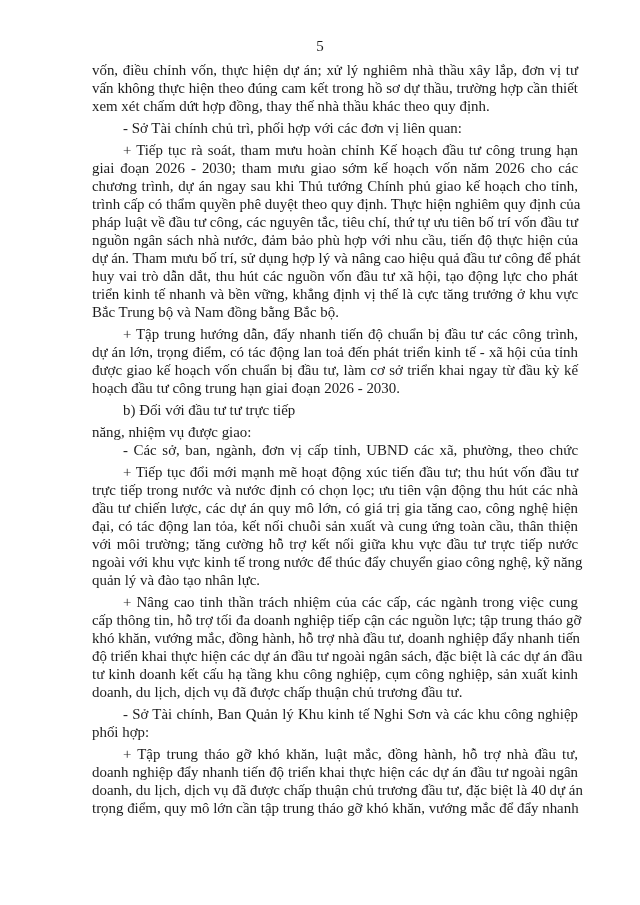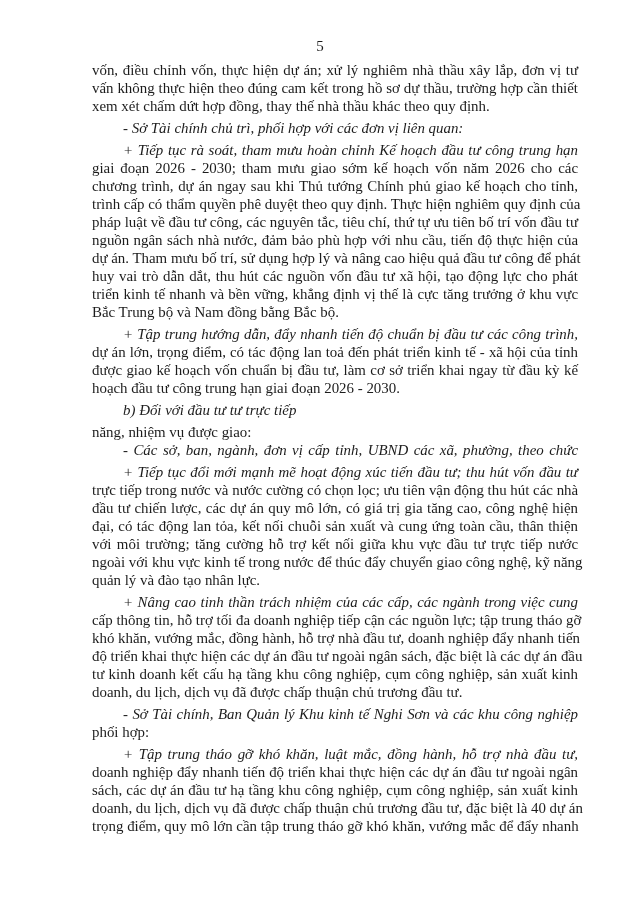--- a/index.html
+++ b/index.html
@@ -42,21 +42,20 @@
   }
   .line {
     height: 18px;
     line-height: 18px;
     white-space: nowrap;
     text-align: justify;
     text-align-last: justify;
   }
   .para.indent .line.first {
     padding-left: 31px;
-    font-style: italic;
   }
   .para .line.last {
     text-align-last: left;
   }
   .para.justify-last .line.last {
     text-align-last: justify;
   }
 </style>
 </head>
 <body>
@@ -93,21 +92,21 @@
       </div>
     <div class="para indent">
         <div class="line first last">b) Đối với đầu tư tư trực tiếp</div>
       </div>
     <div class="para indent">
         <div class="line last">năng, nhiệm vụ được giao:</div>
         <div class="line first">- Các sở, ban, ngành, đơn vị cấp tỉnh, UBND các xã, phường, theo chức</div>
       </div>
     <div class="para indent">
         <div class="line first">+ Tiếp tục đổi mới mạnh mẽ hoạt động xúc tiến đầu tư; thu hút vốn đầu tư</div>
-        <div class="line">trực tiếp trong nước và nước cường có chọn lọc; ưu tiên vận động thu hút các nhà</div>
+        <div class="line">trực tiếp trong nước và nước định có chọn lọc; ưu tiên vận động thu hút các nhà</div>
         <div class="line">đầu tư chiến lược, các dự án quy mô lớn, có giá trị gia tăng cao, công nghệ hiện</div>
         <div class="line">đại, có tác động lan tỏa, kết nối chuỗi sản xuất và cung ứng toàn cầu, thân thiện</div>
         <div class="line">với môi trường; tăng cường hỗ trợ kết nối giữa khu vực đầu tư trực tiếp nước</div>
         <div class="line">ngoài với khu vực kinh tế trong nước để thúc đẩy chuyển giao công nghệ, kỹ năng</div>
         <div class="line last">quản lý và đào tạo nhân lực.</div>
       </div>
     <div class="para indent">
         <div class="line first">+ Nâng cao tinh thần trách nhiệm của các cấp, các ngành trong việc cung</div>
         <div class="line">cấp thông tin, hỗ trợ tối đa doanh nghiệp tiếp cận các nguồn lực; tập trung tháo gỡ</div>
         <div class="line">khó khăn, vướng mắc, đồng hành, hỗ trợ nhà đầu tư, doanh nghiệp đẩy nhanh tiến</div>
@@ -115,18 +114,17 @@
         <div class="line">tư kinh doanh kết cấu hạ tầng khu công nghiệp, cụm công nghiệp, sản xuất kinh</div>
         <div class="line last">doanh, du lịch, dịch vụ đã được chấp thuận chủ trương đầu tư.</div>
       </div>
     <div class="para indent">
         <div class="line first">- Sở Tài chính, Ban Quản lý Khu kinh tế Nghi Sơn và các khu công nghiệp</div>
         <div class="line last">phối hợp:</div>
       </div>
     <div class="para indent justify-last">
         <div class="line first">+ Tập trung tháo gỡ khó khăn, luật mắc, đồng hành, hỗ trợ nhà đầu tư,</div>
         <div class="line">doanh nghiệp đẩy nhanh tiến độ triển khai thực hiện các dự án đầu tư ngoài ngân</div>
-        <div class="line">sách, các dự án đầu tư hạ tầng khu công nghiệp, cụm công nghiệp, sản xuất kinh</div>
         <div class="line">doanh, du lịch, dịch vụ đã được chấp thuận chủ trương đầu tư, đặc biệt là 40 dự án</div>
         <div class="line last">trọng điểm, quy mô lớn cần tập trung tháo gỡ khó khăn, vướng mắc để đẩy nhanh</div>
       </div>
   </div>
 </div>
 
 </body></html>

